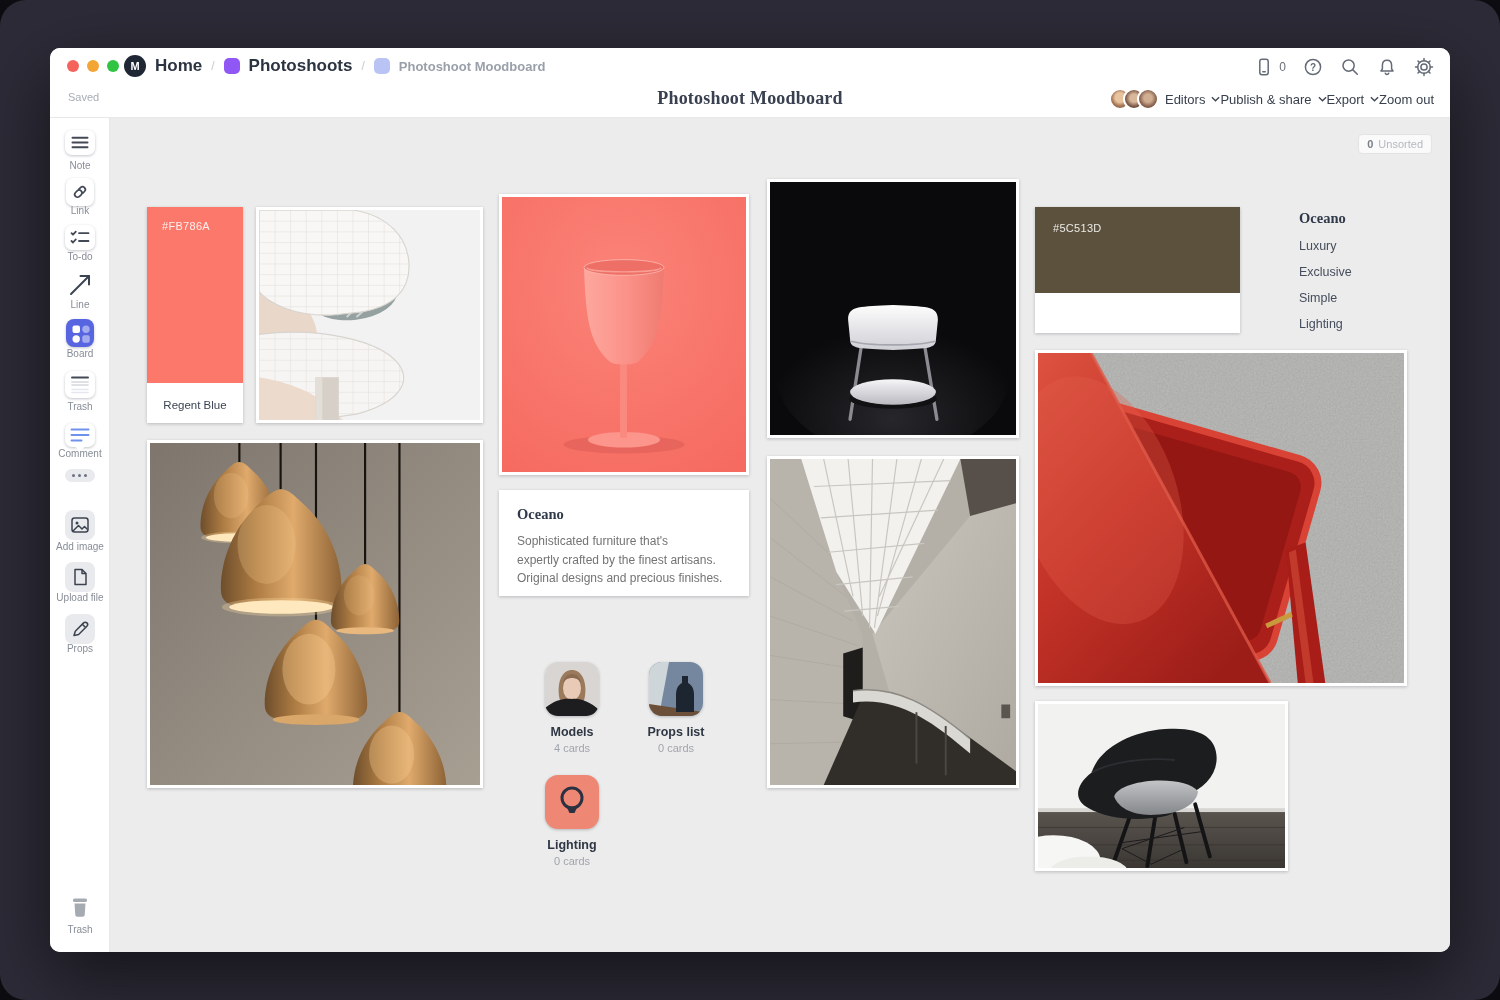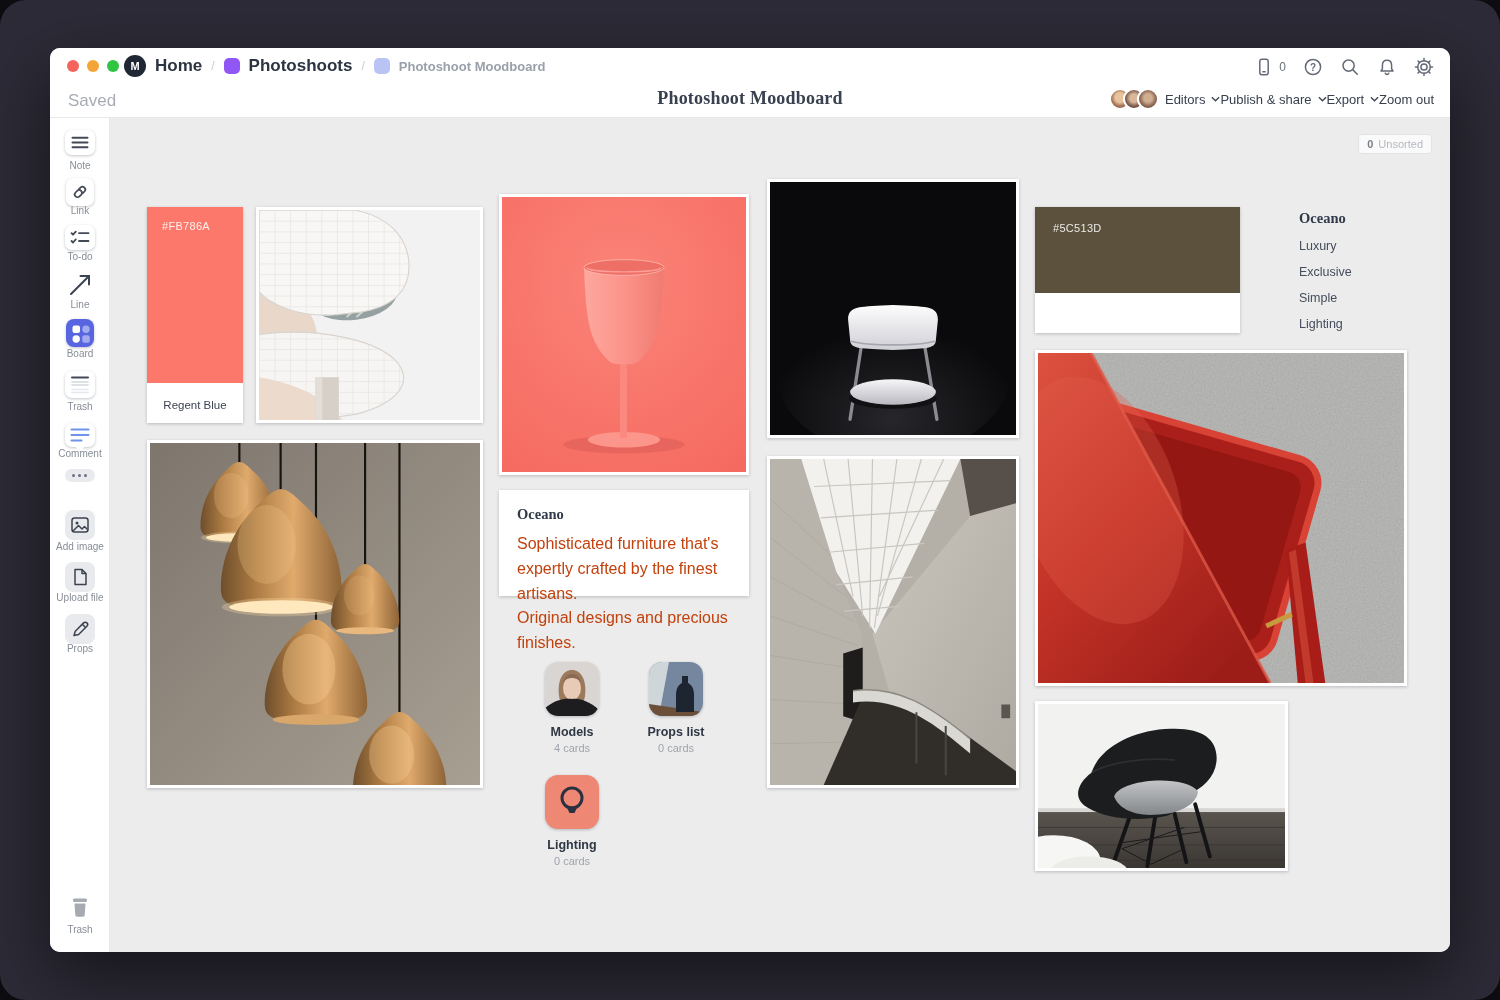--- a/index.html
+++ b/index.html
@@ -17,21 +17,21 @@
   .crumbs { position:absolute; left:74px; top:0; height:36px; display:flex; align-items:center; gap:9px; }
   .logo { width:22px; height:22px; border-radius:50%; background:#1f2735; color:#fff; font-size:11px; font-weight:bold; display:flex; align-items:center; justify-content:center; }
   .crumb-b { font-size:17px; font-weight:bold; color:#2c3442; cursor:default; }
   .crumb-sep { font-size:12px; color:#c7cbd1; }
   .crumb-cur { font-size:13px; font-weight:bold; color:#9aa0aa; }
   .sq { width:16px; height:16px; border-radius:5px; display:inline-block; }
   .top-icons { position:absolute; right:16px; top:0; height:38px; display:flex; align-items:center; gap:17px; }
   .top-icons svg { display:block; }
   .mob-wrap { display:flex; align-items:center; gap:5px; }
   .mob-count { font-size:12px; color:#6a7077; }
-  .saved { position:absolute; left:18px; top:43px; font-size:17px; color:#a8adb5; }
+  .saved { position:absolute; left:18px; top:43px; font-size:11px; color:#a8adb5; }
   .board-title { position:absolute; left:0; right:0; top:40px; text-align:center; font-family:"Liberation Serif", serif;
                  font-weight:bold; font-size:18px; color:#39404f; letter-spacing:.2px; }
   .actions { position:absolute; right:16px; top:38px; height:26px; display:flex; }
   .act { display:flex; align-items:center; gap:6px; font-size:13px; color:#39404d; cursor:pointer; }
   .avatars { display:flex; }
   .av { width:22px; height:22px; border-radius:50%; border:2px solid #fff; }
   .av+.av { margin-left:-8px; }
   .av1 { background:radial-gradient(circle at 50% 42%, #e8c49e 0 34%, #a9795a 60%, #6b4a38 100%); }
   .av2 { background:radial-gradient(circle at 50% 45%, #d8b79a 0 30%, #7d5a48 62%, #41302c 100%); }
   .av3 { background:radial-gradient(circle at 50% 45%, #cfae92 0 30%, #8a6450 62%, #503a30 100%); }
@@ -54,21 +54,21 @@
   .unsorted span { color:#b4b9c0; }
 
   .card { position:absolute; background:#fff; box-shadow:0 1px 3px rgba(40,45,60,.25); }
   .img-card { padding:3px; }
   .img-card svg { display:block; width:100%; height:100%; }
   .swatch-hex { font-size:11px; color:rgba(255,255,255,.88); padding:13px 0 0 15px; letter-spacing:.3px; }
   .swatch-label { display:flex; align-items:center; font-size:11.5px; color:#3c4452; }
 
   .note-card { padding:16px 18px; }
   .note-title { font-family:"Liberation Serif", serif; font-weight:bold; font-size:14.5px; color:#2f3949; margin-bottom:9px; }
-  .note-body { font-size:16px; color:#c2410c; line-height:1.55; white-space:pre-line; }
+  .note-body { font-size:12px; color:#737373; line-height:1.55; white-space:pre-line; }
 
   .free-list { position:absolute; }
   .free-list .note-title { margin-bottom:4px; }
   .free-item { font-size:12.5px; color:#454d5c; margin-top:12px; }
 
   .board-item { position:absolute; width:110px; text-align:center; cursor:pointer; }
   .board-thumb { width:54px; height:54px; border-radius:13px; margin:0 auto; overflow:hidden; box-shadow:0 1px 3px rgba(40,45,60,.28); }
   .board-thumb svg { display:block; }
   .board-name { margin-top:9px; font-size:12.5px; font-weight:bold; color:#2f3744; }
   .board-count { margin-top:3px; font-size:11px; color:#a0a5ad; }

